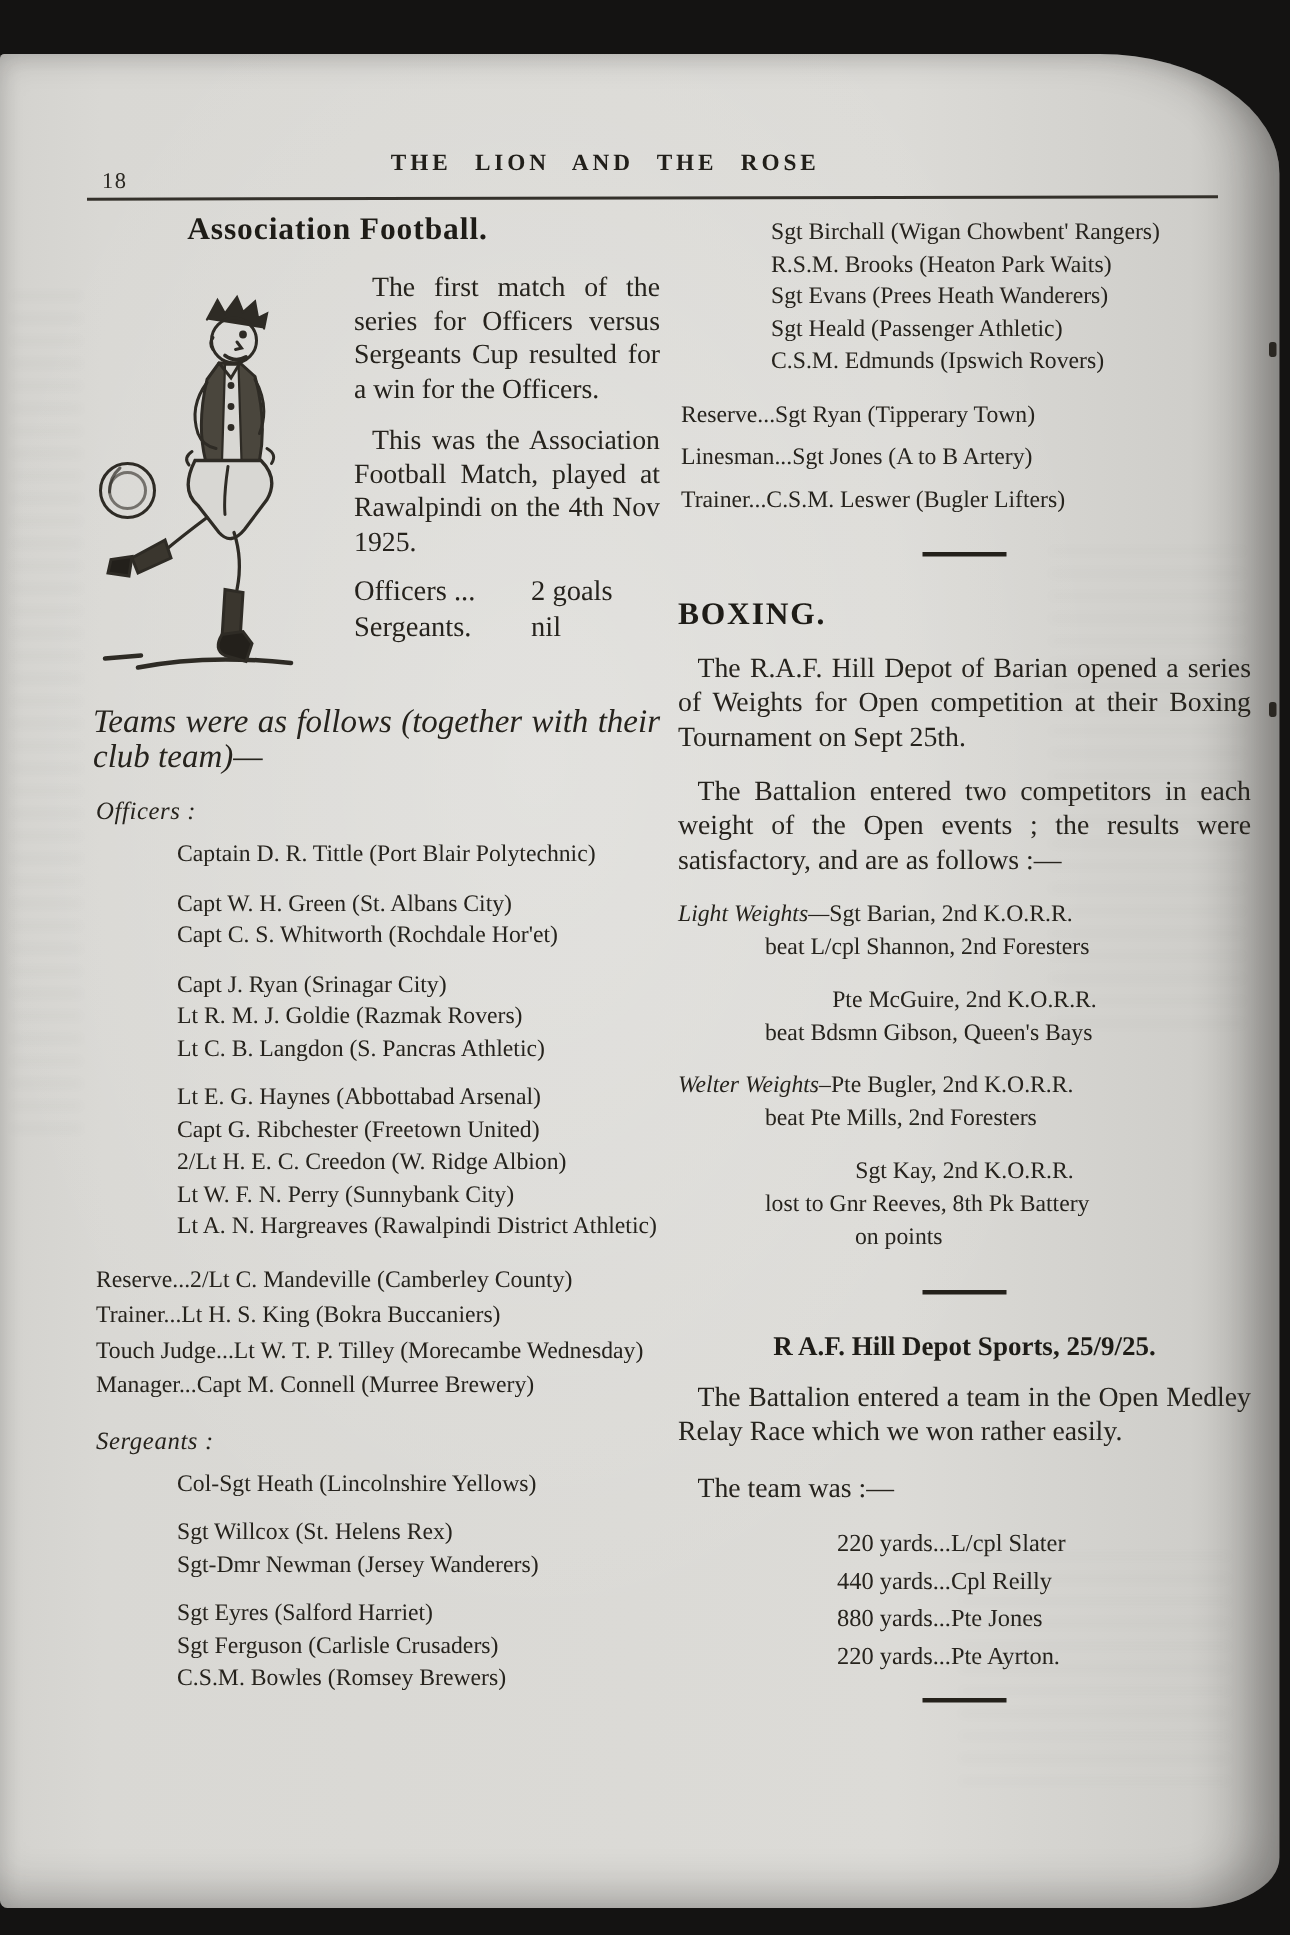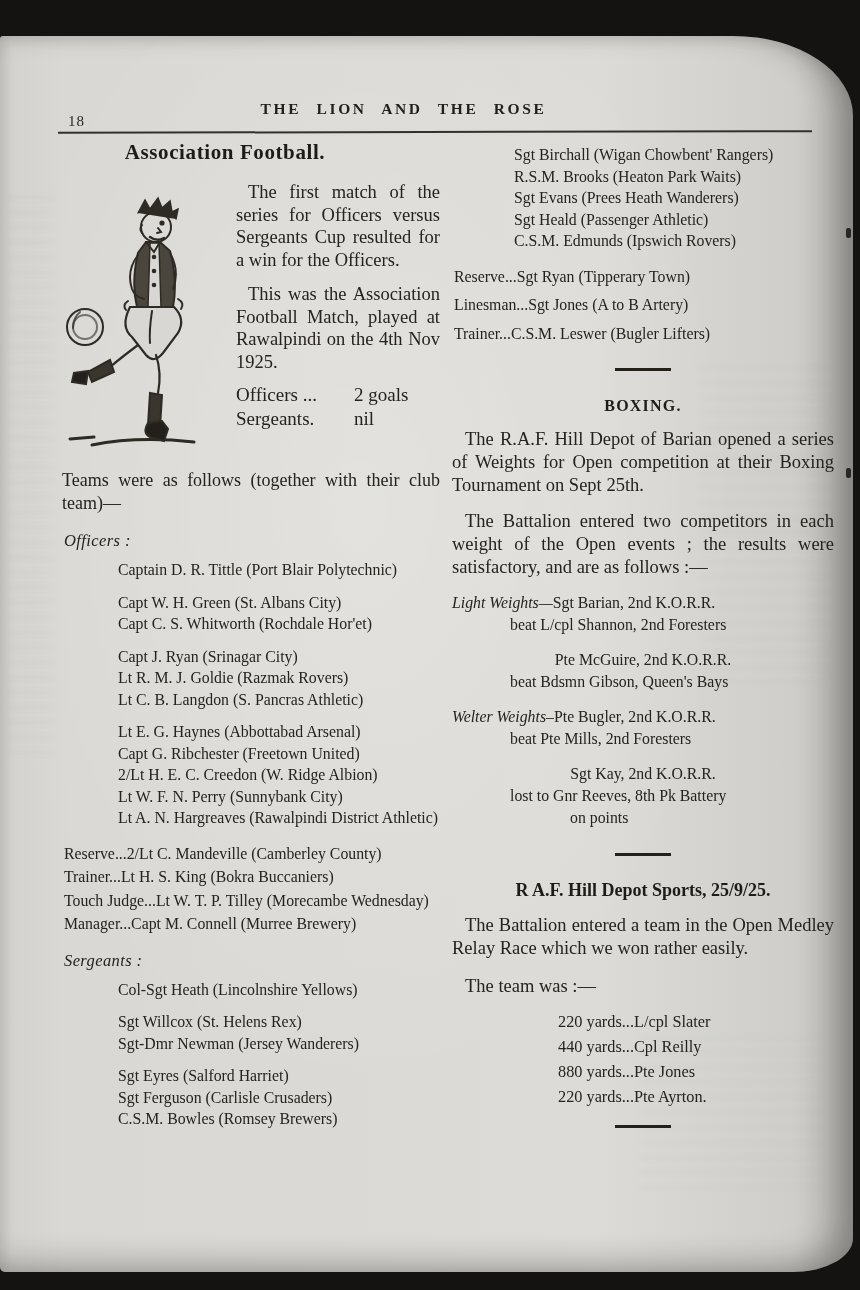--- a/index.html
+++ b/index.html
@@ -29,30 +29,30 @@
   .col-left{position:absolute;left:62px;top:104px;width:378px;}
   .col-right{position:absolute;left:452px;top:108px;width:382px;}
 
   .af-title{margin:0 52px 4px 0;font-size:21px;font-weight:bold;text-align:center;letter-spacing:.6px;color:#1e1c17;}
   .lead{overflow:hidden;}
   .illustration{float:left;width:170px;height:260px;margin:26px 4px 0 0;}
   .lead-para{margin:12px 0 0 0;font-size:18.5px;line-height:22.5px;text-align:justify;text-indent:12px;}
   .score{margin:10px 0 0 16px;font-size:19px;line-height:24px;}
   .score-row{display:flex;}
   .s-team{width:118px;}
-  .teams-intro{clear:both;margin:14px 0 0 0;font-size:18px;line-height:23px;text-align:justify;}
+  .teams-intro{clear:both;margin:14px 0 0 0;font-size:22px;line-height:23px;text-align:justify;font-style:italic;}
   .roster-head{margin:16px 0 8px 2px;font-style:italic;font-size:16.5px;letter-spacing:.4px;}
   .roster{margin:0 0 11px 56px;font-size:15.8px;line-height:21.5px;}
   .roster-item{padding-left:22px;text-indent:-22px;}
   .officials{margin:14px 0 0 2px;font-size:15.8px;line-height:21.5px;}
   .official-item{padding-left:132px;text-indent:-132px;margin-bottom:2px;}
   .rr{margin-left:62px;margin-bottom:0;}
   .r-officials .official-item{margin-bottom:7px;padding-left:118px;text-indent:-118px;}
   .divider{width:56px;border-top:3px solid #24211b;margin:24px auto 0 auto;}
-  .boxing-title{margin:26px 0 0 0;text-align:center;font-size:16px;font-weight:bold;letter-spacing:1.2px;color:#1e1c17;}
+  .boxing-title{margin:26px 0 0 0;text-align:left;font-size:21px;font-weight:bold;letter-spacing:1.2px;color:#1e1c17;}
   .body-para{margin:13px 0 0 0;font-size:18.5px;line-height:23px;text-align:justify;text-indent:13px;}
   .bouts{margin-top:4px;font-size:15.8px;line-height:22px;}
   .bout{margin-top:13px;}
   .wclass{font-style:italic;}
   .bout-l2{margin-left:58px;}
   .bout-l3{margin-left:118px;}
   .bout.centered .bout-l1{text-align:center;}
   .bout div:empty{display:none;}
   .sports-title{margin:24px 0 0 0;text-align:center;font-size:18px;font-weight:bold;color:#1e1c17;}
   .team-intro{margin:16px 0 0 0;font-size:18.5px;text-indent:13px;}

